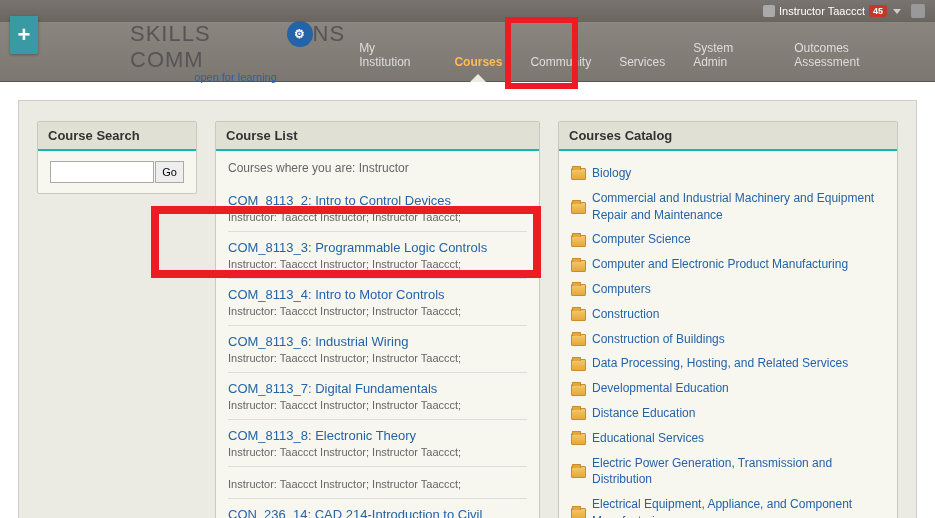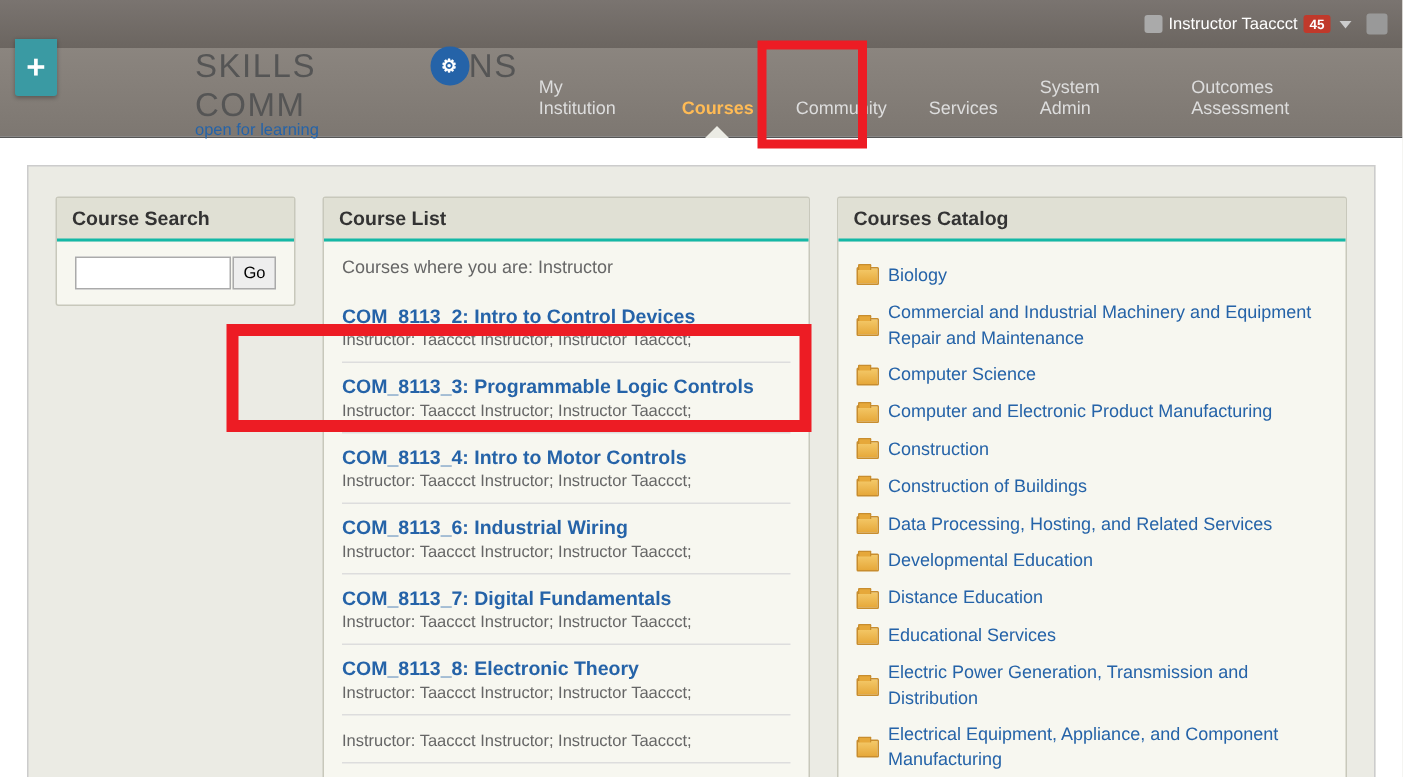--- a/index.html
+++ b/index.html
@@ -4,21 +4,21 @@
   <style>
     * { margin: 0; padding: 0; box-sizing: border-box; }
     body {
       font-family: Arial, Helvetica, sans-serif;
       background: #fff;
       font-size: 12px;
       color: #333;
     }
     .top-bar {
       background: linear-gradient(to bottom, #7a7470, #6b6560);
-      height: 32px;
+      height: 22px;
       display: flex;
       justify-content: flex-end;
       align-items: center;
       padding: 0 10px;
       font-size: 11px;
       color: #fff;
     }
     .user-info {
       display: flex;
       align-items: center;
@@ -100,21 +100,21 @@
       border-radius: 50%;
       color: #fff;
       align-items: center;
       justify-content: center;
       font-size: 12px;
       font-weight: bold;
     }
     .logo-sub {
       font-size: 11px;
       color: #2563a8;
-      text-align: left;
+      text-align: center;
       margin-top: -2px;
       padding-right: 4px;
     }
     .nav {
       display: flex;
       margin-left: auto;
       height: 100%;
       align-items: flex-end;
       padding-right: 10px;
     }
@@ -205,21 +205,21 @@
       color: #666;
       margin-bottom: 10px;
       font-size: 12px;
     }
     .course-item {
       padding: 8px 0;
       border-bottom: 1px solid #ddd;
     }
     .course-item a {
       color: #2563a8;
-      font-weight: bold;
+      font-weight: normal;
       font-size: 13px;
       text-decoration: none;
     }
     .course-item .meta {
       color: #666;
       font-size: 11px;
       margin-top: 3px;
     }
     .catalog {
       width: 340px;
@@ -349,20 +349,24 @@
         <div class="catalog-item">
           <span class="folder-icon"></span>
           <a href="#">Computer Science</a>
         </div>
         <div class="catalog-item">
           <span class="folder-icon"></span>
           <a href="#">Computer and Electronic Product Manufacturing</a>
         </div>
         <div class="catalog-item">
           <span class="folder-icon"></span>
+          <a href="#">Computers</a>
+        </div>
+        <div class="catalog-item">
+          <span class="folder-icon"></span>
           <a href="#">Construction</a>
         </div>
         <div class="catalog-item">
           <span class="folder-icon"></span>
           <a href="#">Construction of Buildings</a>
         </div>
         <div class="catalog-item">
           <span class="folder-icon"></span>
           <a href="#">Data Processing, Hosting, and Related Services</a>
         </div>

